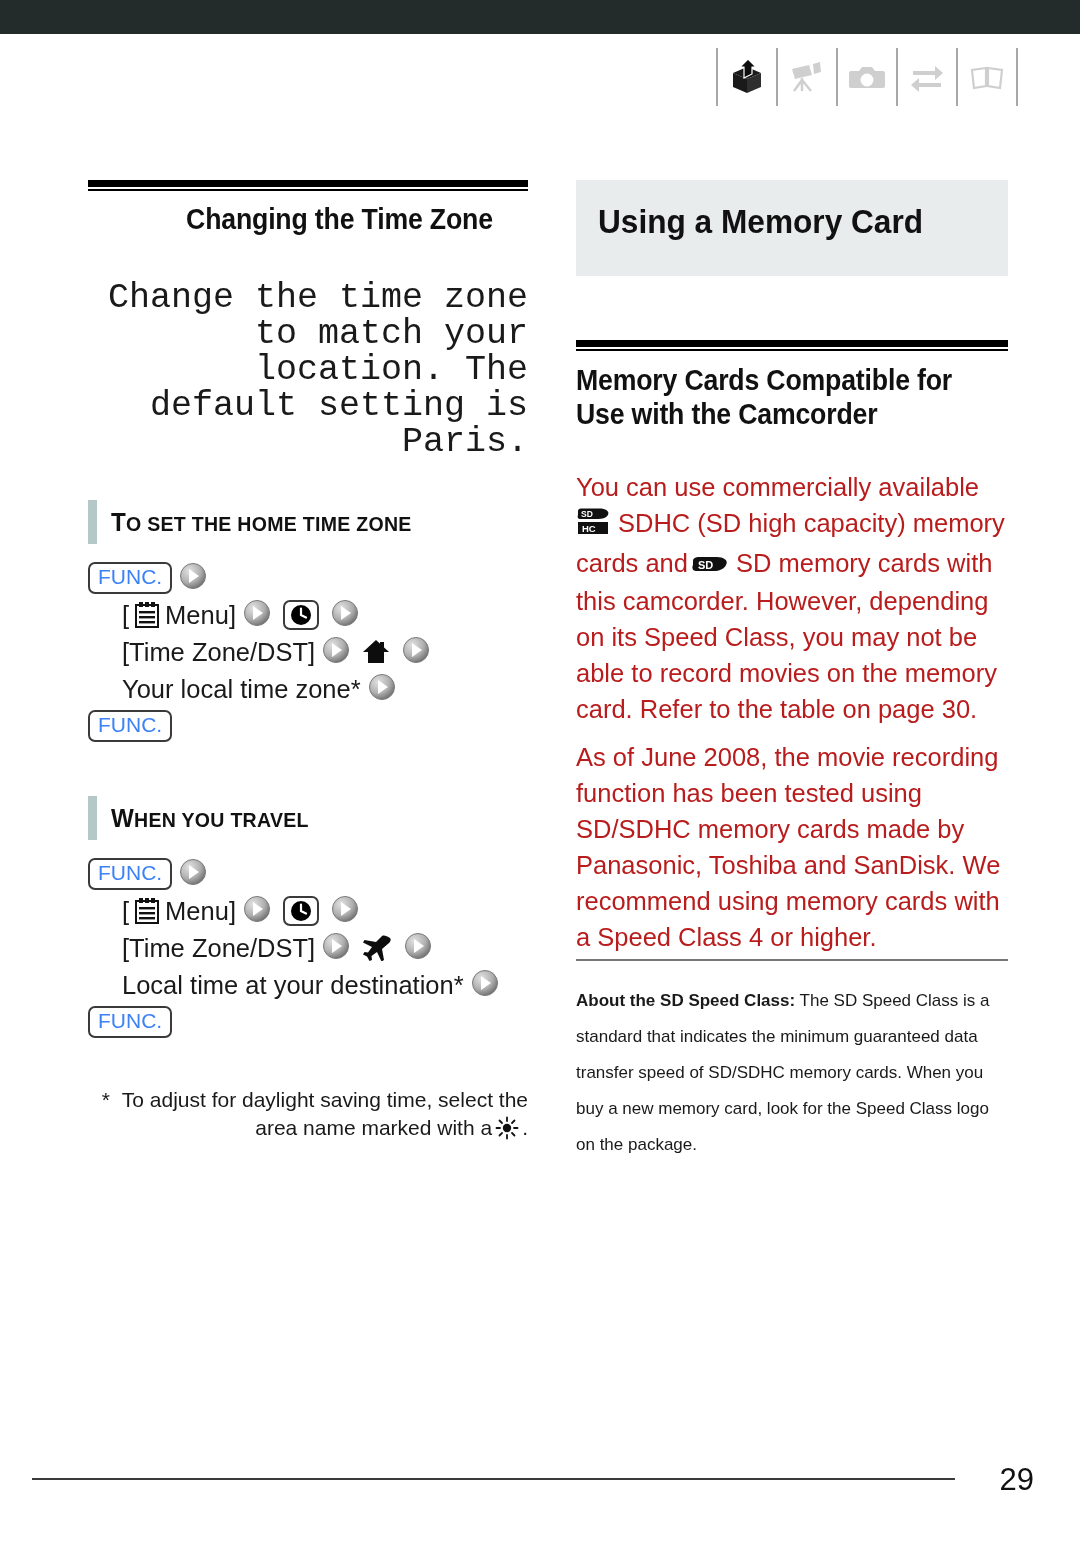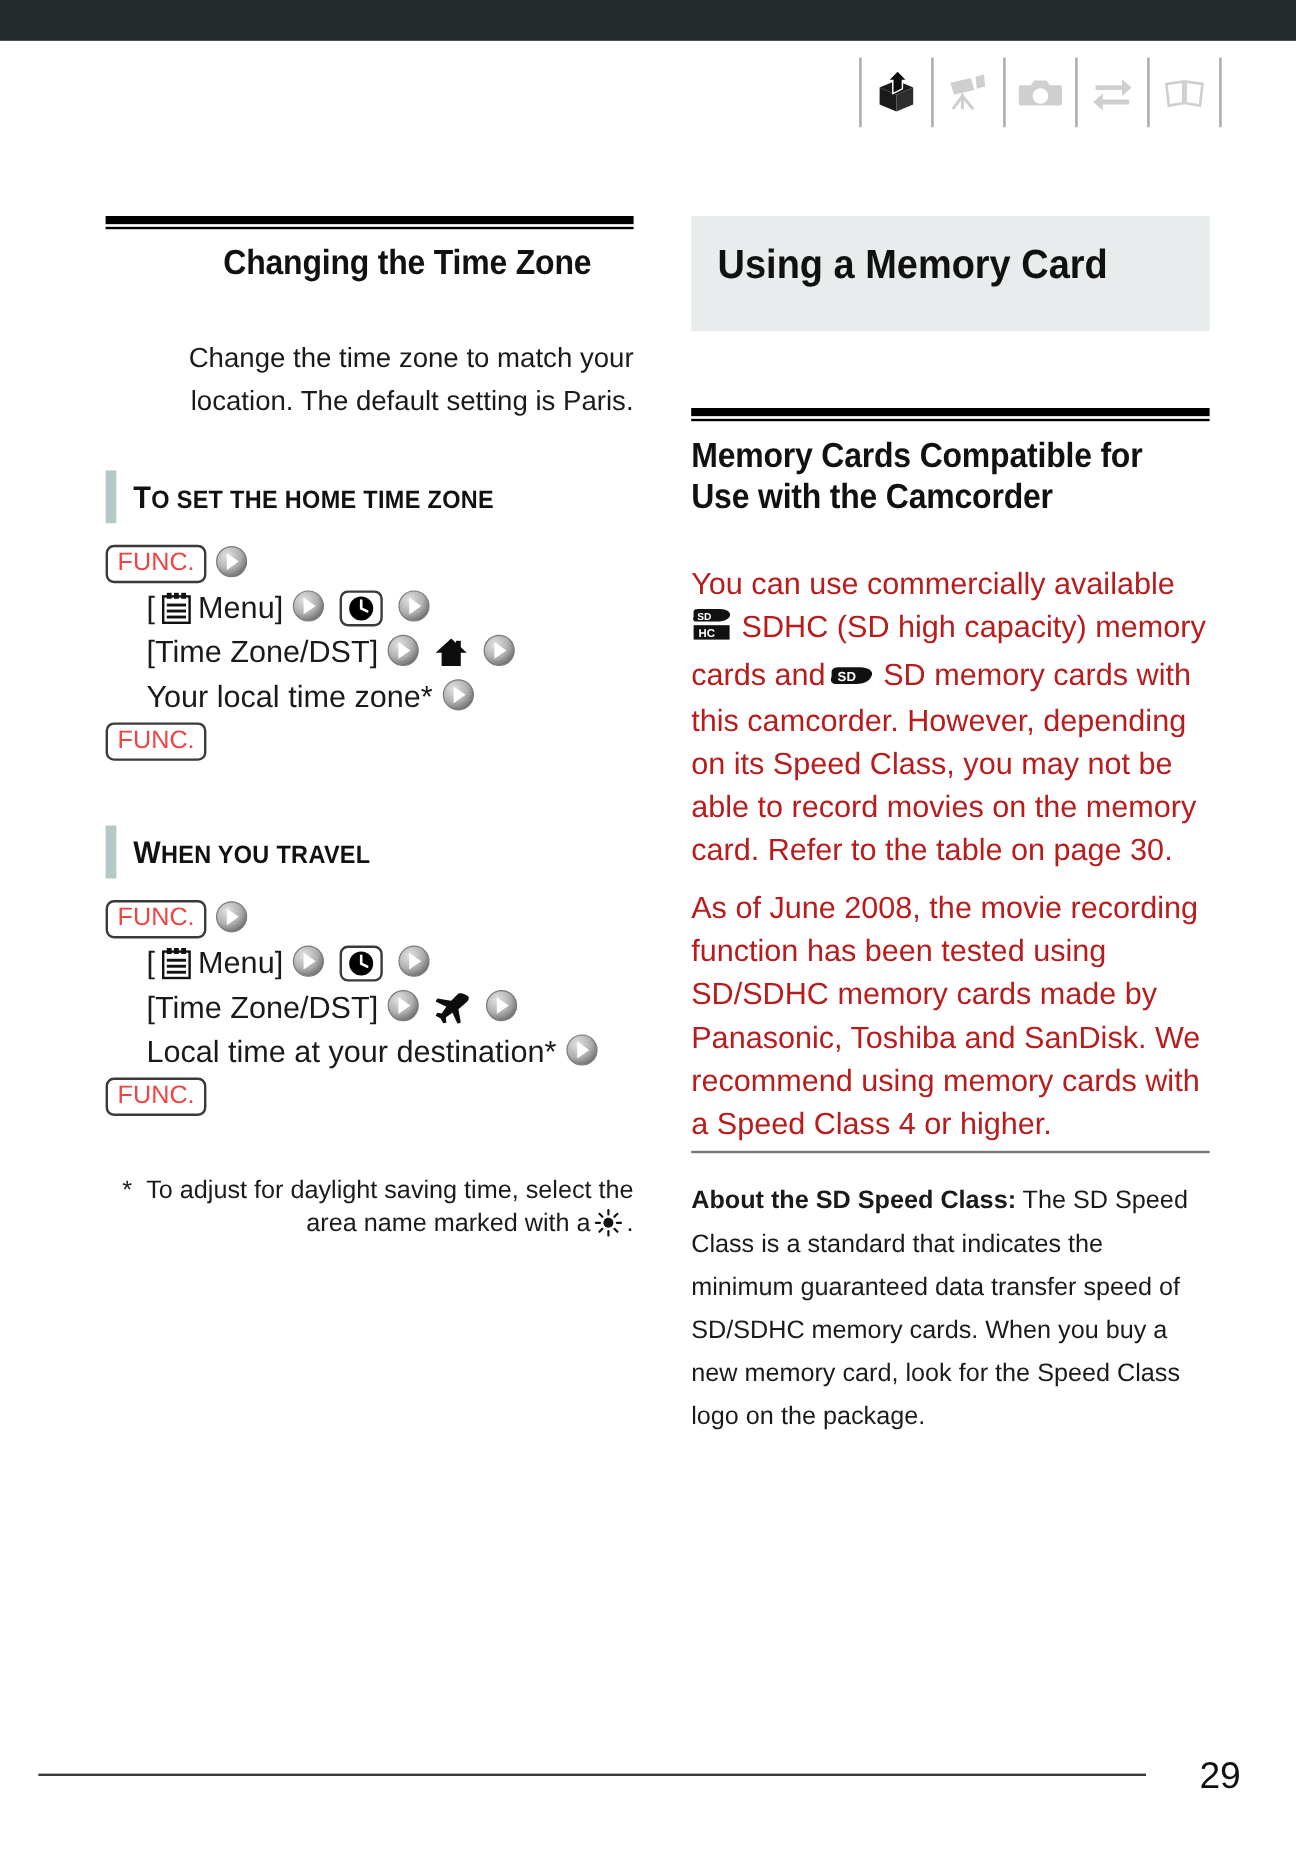--- a/index.html
+++ b/index.html
@@ -77,24 +77,25 @@
     font-weight: bold;
     margin: 12px 0 0 0;
     letter-spacing: -0.2px;
     color: #111;
     font-stretch: condensed;
     transform: scaleX(0.92);
     transform-origin: left center;
   }
 
   p.body-text {
-    font-size: 23px;
+    font-size: 35px;
     line-height: 36px;
     color: #1a1a1a;
     margin: 0;
+    font-family: Liberation Mono, monospace;
   }
 
   
   .subhead {
     display: flex;
     align-items: stretch;
     margin-top: 40px;
   }
   .subhead .bar {
     width: 9px;
@@ -129,21 +130,21 @@
     white-space: nowrap;
   }
   .func-btn {
     display: inline-flex;
     align-items: center;
     justify-content: center;
     border: 2px solid #3a3a3a;
     border-radius: 7px;
     padding: 1px 8px 2px 8px;
     font-size: 21px;
-    color: #ef4444;
+    color: #3b82f6;
     line-height: 1.15;
     background: #fff;
   }
   .arrow-btn { margin: 0 7px; flex: none; }
   .icon-inline { margin: 0 5px; flex: none; display: inline-flex; align-items: center; }
   .clock-box {
     border: 2px solid #3a3a3a;
     border-radius: 7px;
     padding: 1px 4px;
     margin: 0 5px;
@@ -208,21 +209,21 @@
     transform-origin: left center;
   }
   .notes-rule {
     height: 2px;
     background: #777;
     margin-top: 4px;
     width: 432px;
   }
   .notes-body {
     margin-top: 22px;
-    font-size: 21px;
+    font-size: 17px;
     line-height: 36px;
     color: #1a1a1a;
   }
   .notes-body b { font-weight: bold; }
 
   
   .footer {
     position: absolute;
     left: 2px;
     bottom: 52px;

